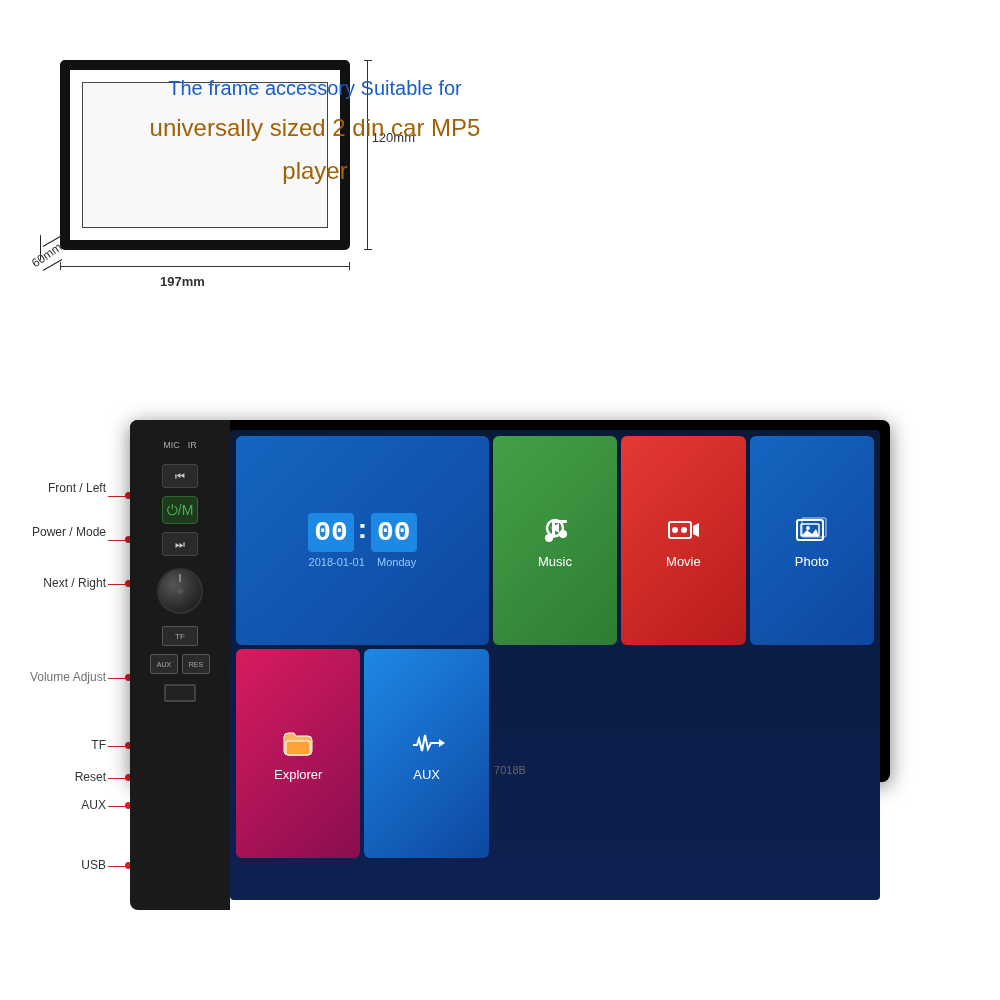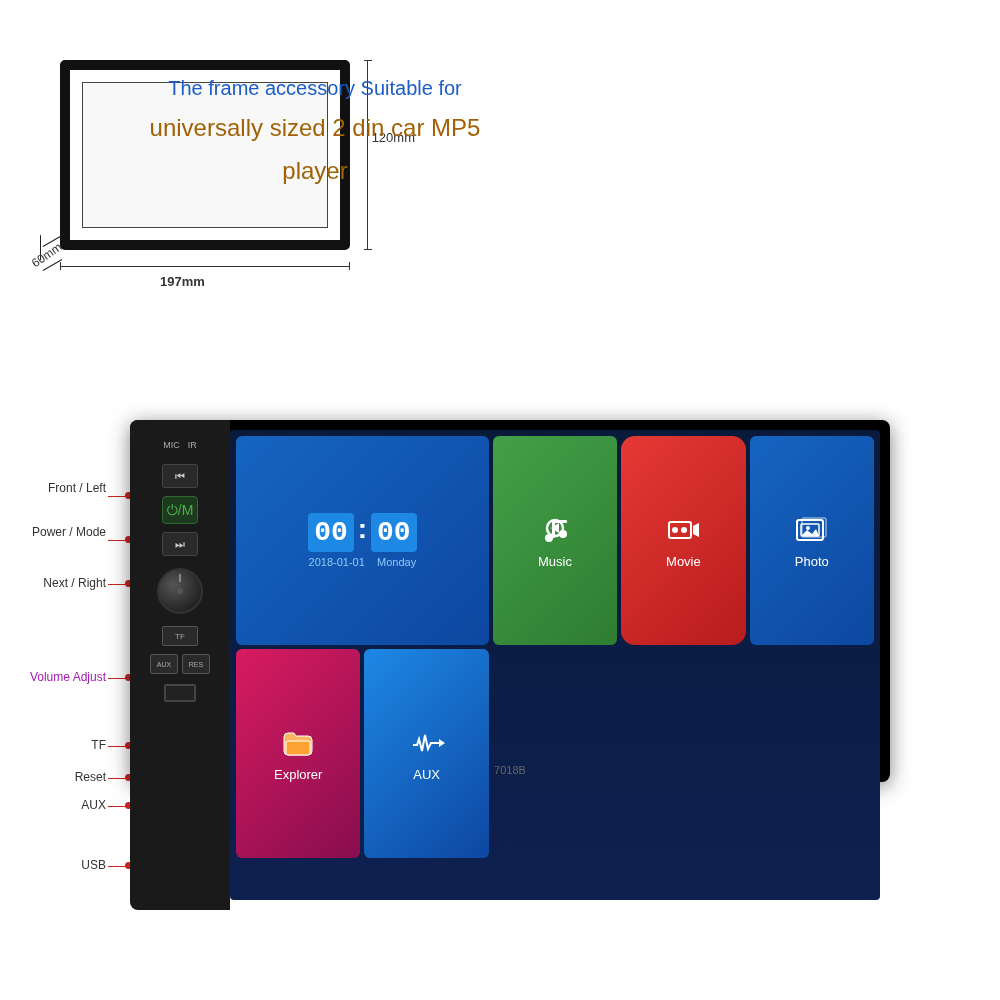--- a/index.html
+++ b/index.html
@@ -269,21 +269,21 @@
       align-items: center;
       justify-content: center;
       gap: 6px;
       cursor: pointer;
       position: relative;
       overflow: hidden;
     }
 
     .app-tile-fm { background: linear-gradient(135deg, #ef8c00, #e65100); }
     .app-tile-music { background: linear-gradient(135deg, #43a047, #2e7d32); }
-    .app-tile-movie { background: linear-gradient(135deg, #e53935, #b71c1c); border-radius: 14px; }
+    .app-tile-movie { background: linear-gradient(135deg, #e53935, #b71c1c); }
     .app-tile-photo { background: linear-gradient(135deg, #1565c0, #0d47a1); }
     .app-tile-explorer { background: linear-gradient(135deg, #d81b60, #880e4f); }
     .app-tile-bluetooth { background: linear-gradient(135deg, #43a047, #1b5e20); }
     .app-tile-aux { background: linear-gradient(135deg, #1e88e5, #0d47a1); }
     .app-tile-setting { background: linear-gradient(135deg, #7b1fa2, #4a148c); }
 
     .app-label {
       color: #fff;
       font-size: 13px;
       font-weight: 500;
@@ -361,21 +361,21 @@
       <div style="position:absolute; right:-2px; top:4px; width:7px; height:7px; border-radius:50%; background:#cc2222;"></div>
     </div>
 
     <div style="position:absolute; top:136px; right:0;">
       <span style="font-size:12px; color:#333; position:absolute; right:24px; white-space:nowrap;">Next / Right</span>
       <div style="position:absolute; right:0; top:8px; width:22px; height:1px; background:#cc2222;"></div>
       <div style="position:absolute; right:-2px; top:4px; width:7px; height:7px; border-radius:50%; background:#cc2222;"></div>
     </div>
 
     <div style="position:absolute; top:230px; right:0;">
-      <span style="font-size:12px; color:#a21caf; position:absolute; right:24px; white-space:nowrap;">Volume  Adjust</span>
+      <span style="font-size:12px; color:#737373; position:absolute; right:24px; white-space:nowrap;">Volume  Adjust</span>
       <div style="position:absolute; right:0; top:8px; width:22px; height:1px; background:#cc2222;"></div>
       <div style="position:absolute; right:-2px; top:4px; width:7px; height:7px; border-radius:50%; background:#cc2222;"></div>
     </div>
 
     <div style="position:absolute; top:298px; right:0;">
       <span style="font-size:12px; color:#333; position:absolute; right:24px; white-space:nowrap;">TF</span>
       <div style="position:absolute; right:0; top:8px; width:22px; height:1px; background:#cc2222;"></div>
       <div style="position:absolute; right:-2px; top:4px; width:7px; height:7px; border-radius:50%; background:#cc2222;"></div>
     </div>
 

